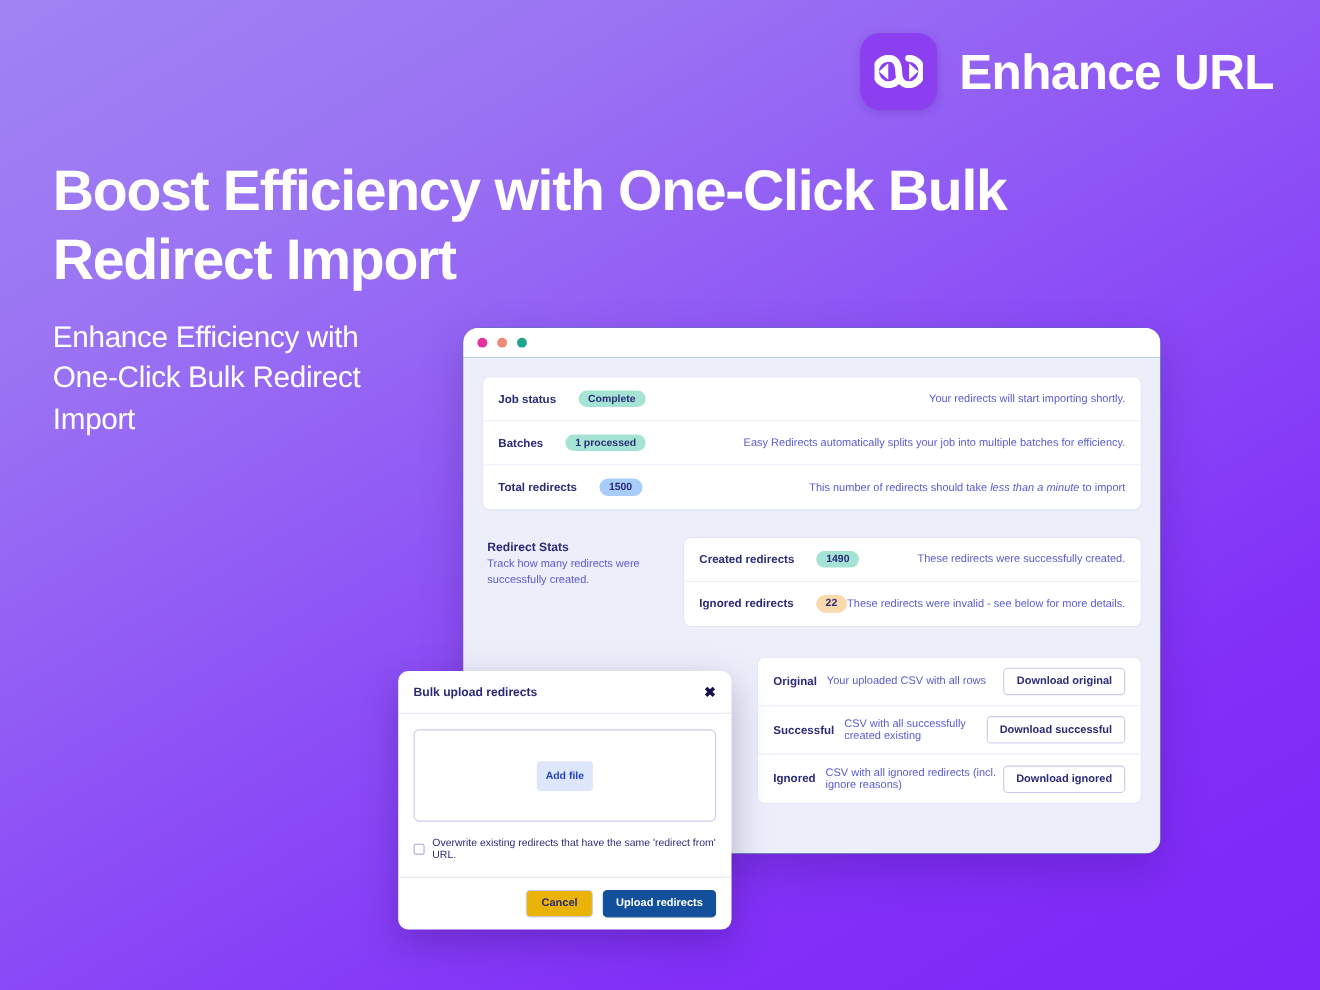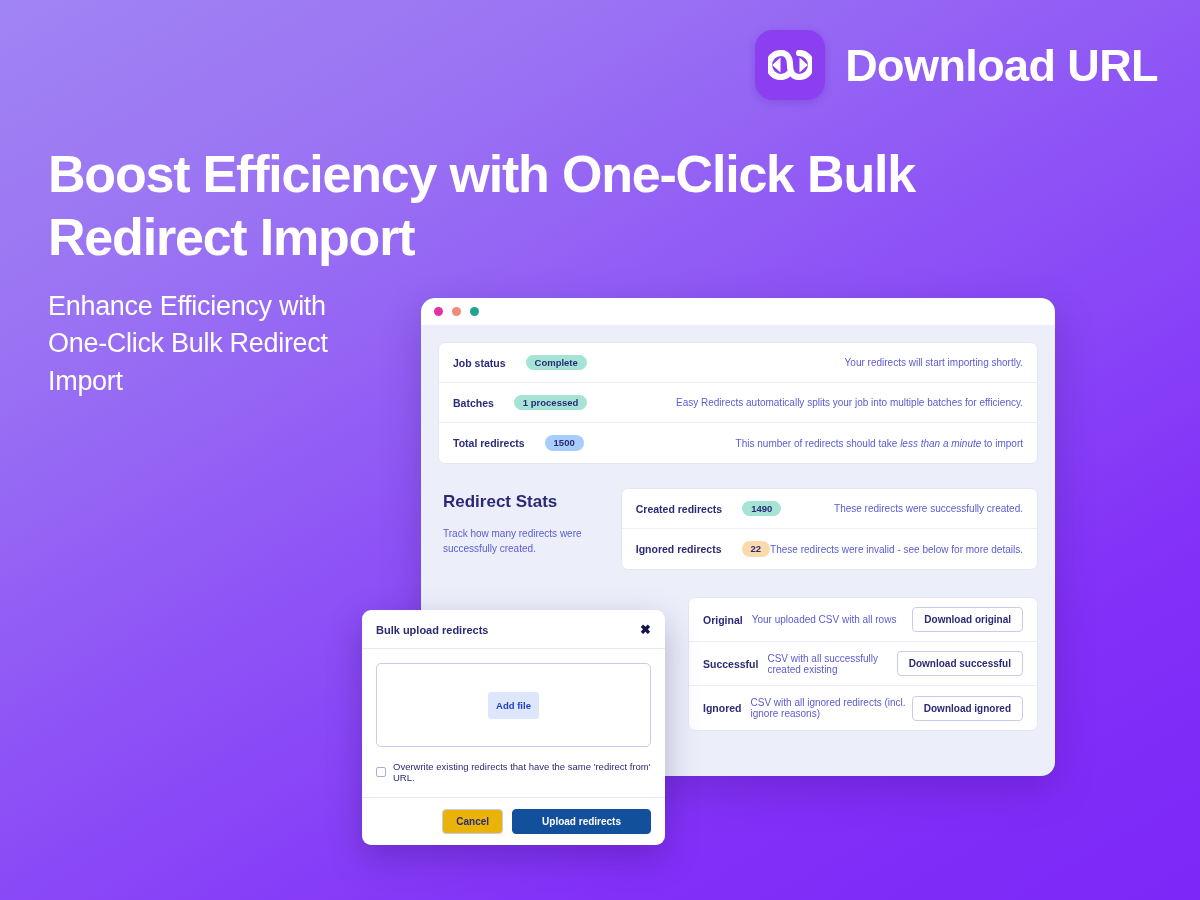--- a/index.html
+++ b/index.html
@@ -148,23 +148,23 @@
     display: flex;
     margin-top: 24px;
     align-items: flex-start;
   }
   .stats-left {
     width: 250px;
     padding: 4px 22px 0 5px;
   }
   .stats-title {
     color: #2b2a78;
-    font-size: 17px;
-    font-weight: bold;
-    margin-bottom: 14px;
+    font-size: 11px;
+    font-weight: bold;
+    margin-bottom: 1px;
   }
   .stats-desc {
     color: #5a5bd0;
     font-size: 10px;
     line-height: 1.5;
   }
   .stats-right { flex: 1; }
 
   
   .downloads {
@@ -294,36 +294,36 @@
     cursor: pointer;
   }
   .btn-upload {
     background: #12509c;
     border: 1px solid #12509c;
     border-radius: 4px;
     color: #ffffff;
     font-size: 10px;
     font-weight: bold;
     font-family: "Liberation Sans", sans-serif;
-    padding: 6px 29px;
+    padding: 6px 11px;
     cursor: pointer;
   }
 </style>
 </head>
 <body>
 
 <div class="brand">
   <div class="brand-mark">
     <svg width="44" height="30" viewBox="0 0 44 30">
       <path d="M31 3 C38 3 43 8.4 43 15 C43 21.6 38 27 31 27 C25 27 22 22 22 15 C22 8 19 3 13 3 C6 3 1 8.4 1 15 C1 21.6 6 27 13 27 C17 27 19.6 25.3 21.3 23" fill="none" stroke="#ffffff" stroke-width="6.2" stroke-linecap="round"></path>
       <polygon points="12.5,7.5 12.5,22.5 4.2,15" fill="#ffffff"></polygon>
       <polygon points="31.5,7.5 31.5,22.5 39.8,15" fill="#ffffff"></polygon>
     </svg>
   </div>
-  <div class="brand-name">Download URL</div>
+  <div class="brand-name">Enhance URL</div>
 </div>
 
 <h1 class="headline">Boost Efficiency with One-Click Bulk Redirect Import</h1>
 <p class="subhead">Enhance Efficiency with One-Click Bulk Redirect Import</p>
 
 <div class="app-window">
 
   <div class="titlebar">
     <span class="dot d1"></span>
     <span class="dot d2"></span>

